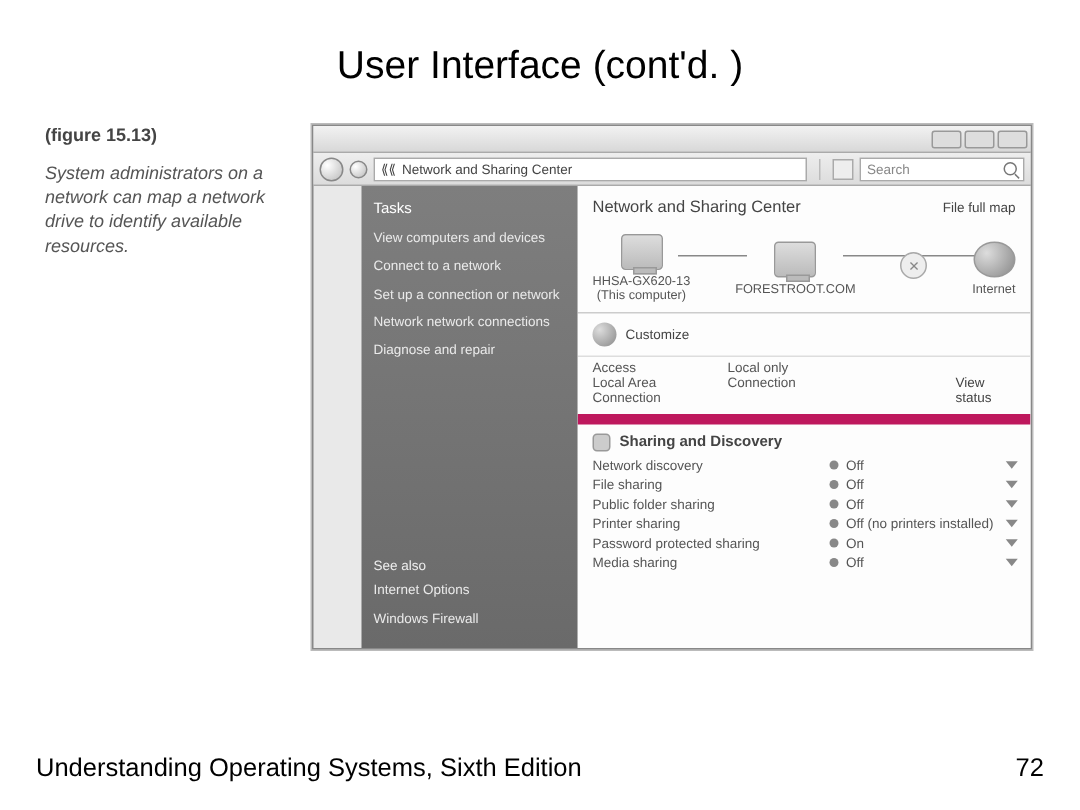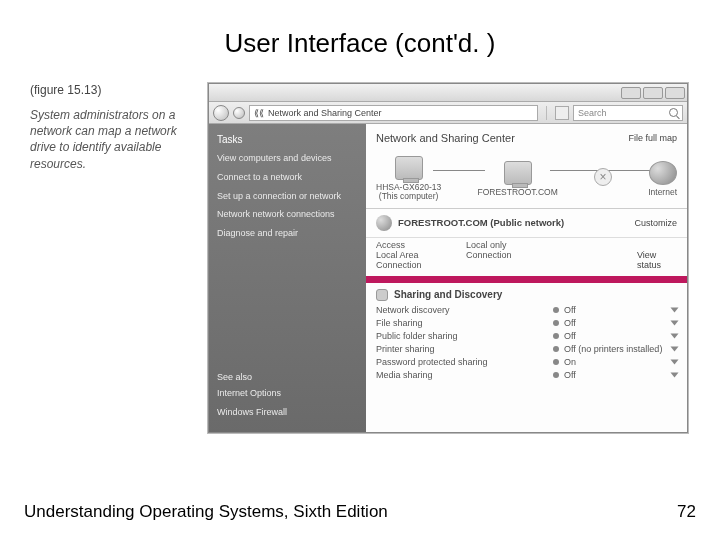--- a/index.html
+++ b/index.html
@@ -22,21 +22,21 @@
     display: flex;
     padding: 24px 30px 0 30px;
     gap: 18px;
   }
   .sidebar-text {
     width: 160px;
     font-size: 12px;
     color: #333;
   }
   .figure-label {
-    font-weight: normal;
+    font-weight: bold;
     font-size: 12px;
     margin-bottom: 10px;
     color: #444;
   }
   .caption {
     font-style: italic;
     font-size: 12px;
     line-height: 1.35;
     color: #555;
   }
@@ -122,25 +122,26 @@
     border: 1px solid #777; border-radius: 50%;
     position: relative;
   }
   .mag::after { content:''; position:absolute; width:4px; height:1px; background:#777; bottom:-2px; right:-3px; transform:rotate(45deg); }
   .body {
     flex: 1;
     display: flex;
     min-height: 0;
   }
   .tasks-pane {
-    width: 157px;
+    width: 144px;
     background: linear-gradient(#7e7e7e, #6a6a6a);
     color: #fff;
     padding: 10px 8px;
     font-size: 9px;
+    margin-left: 32px;
   }
   .tasks-title {
     font-size: 10px;
     margin-bottom: 8px;
     color: #fff;
   }
   .task-item {
     margin-bottom: 8px;
     color: #eaeaea;
     line-height: 1.2;
@@ -347,21 +348,20 @@
           </div>
           <div class="connector"></div>
           <div class="node">
             <div class="node-icon globe"></div>
             <span>Internet</span>
           </div>
         </div>
 
         <div class="net-row">
           <div class="globe-sm"></div>
-          <div class="lbl">FORESTROOT.COM (Public network)</div>
           <div class="link-sm">Customize</div>
         </div>
 
         <div class="kv-grid">
           <div>Access</div>
           <div>Local only</div>
           <div></div>
           <div>Local Area Connection</div>
           <div>Connection</div>
           <div class="link-sm">View status</div>

